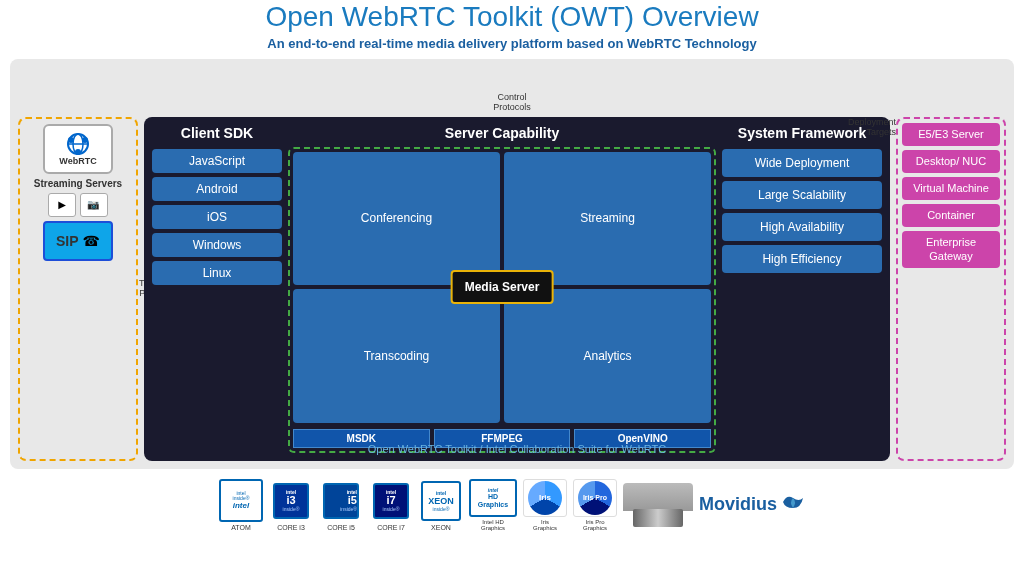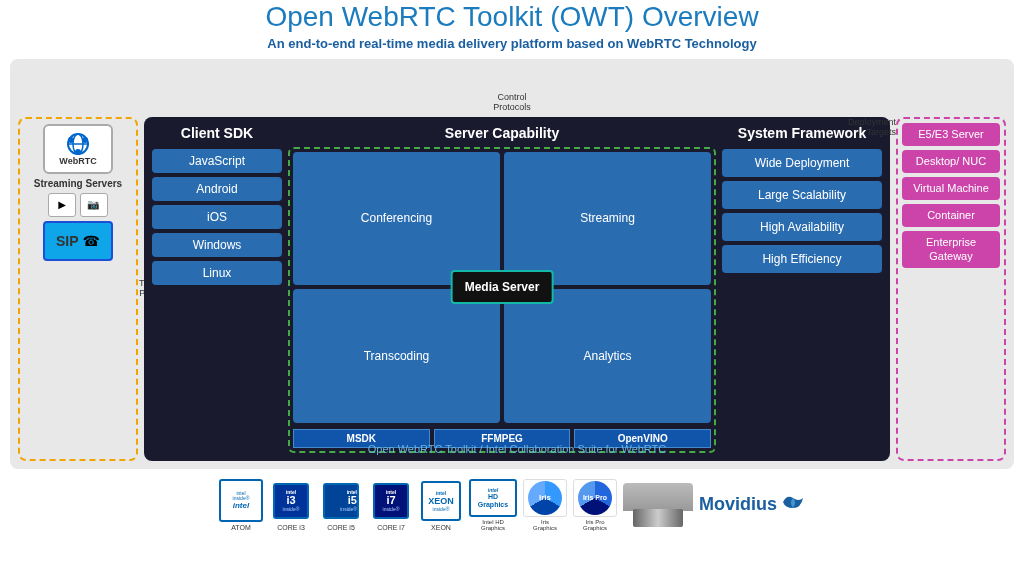--- a/index.html
+++ b/index.html
@@ -227,21 +227,21 @@
       display: flex;
       align-items: center;
       justify-content: center;
     }
     .media-server-overlay {
       position: absolute;
       top: 50%;
       left: 50%;
       transform: translate(-50%, -50%);
       background: #111;
-      border: 2px solid #14b8a6;
+      border: 2px solid #eab308;
       border-radius: 4px;
       color: white;
       font-size: 12px;
       font-weight: bold;
       padding: 8px 12px;
       white-space: nowrap;
       z-index: 5;
       text-align: right;
     }
     .sdk-row {

